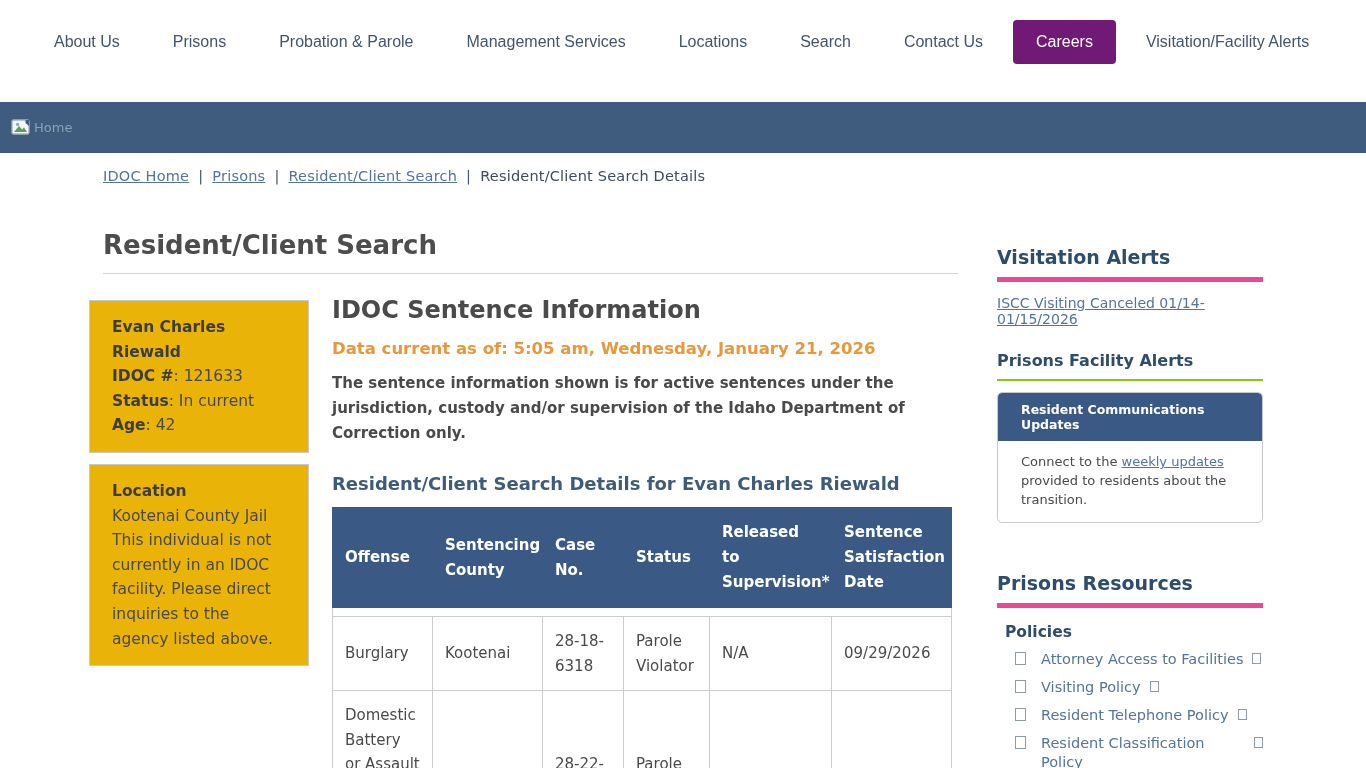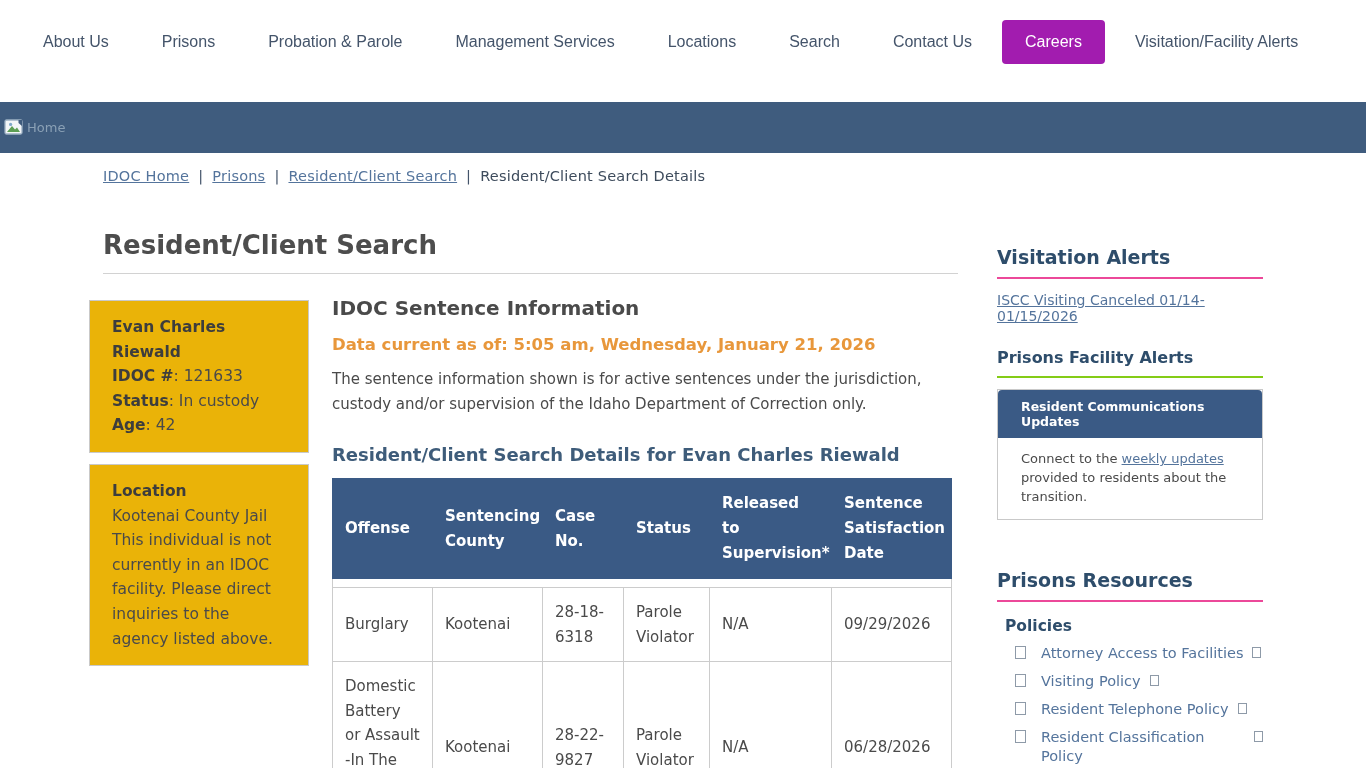--- a/index.html
+++ b/index.html
@@ -1,30 +1,30 @@
 <!DOCTYPE html>
 <html><head>
 <meta charset="utf-8">
 <style>
   * { margin:0; padding:0; box-sizing:border-box; }
   html,body { width:1366px; height:768px; overflow:hidden; background:#ffffff;
     font-family:"DejaVu Sans", sans-serif; color:#4a4a4a; }
 
   
   .topnav { position:absolute; top:0; left:0; width:1366px; height:102px;
-    background:#ffffff; display:flex; align-items:center; padding-left:43px;
+    background:#ffffff; display:flex; align-items:center; padding-left:54px;
     gap:53px; font-family:"Liberation Sans", sans-serif;border-radius:32px; }
   .nav-item { font-size:16px; color:#44546a; cursor:pointer; white-space:nowrap;
     text-decoration:none; padding-bottom:18px; }
-  .nav-item.careers { background:#a21caf; color:#ffffff; padding:13px 23px;
+  .nav-item.careers { background:#701a75; color:#ffffff; padding:13px 23px;
     border-radius:4px; margin:0 -23px; margin-bottom:18px; }
 
   
   .hero { position:absolute; top:102px; left:0; width:1366px; height:51px;
-    background:#3f5c7e; display:flex; align-items:center; padding-left:4px; }
+    background:#3f5c7e; display:flex; align-items:center; padding-left:11px; }
   .broken-img { display:inline-flex; align-items:center; gap:3px; cursor:pointer; }
   .broken-img svg { display:block; }
   .home-alt { font-size:13px; color:#8aa0b5; }
 
   
   .breadcrumb { position:absolute; top:168px; left:103px; font-size:14.5px;
     color:#44546a; letter-spacing:0.2px; }
   .breadcrumb a { color:#54749c; text-decoration:underline; cursor:pointer; }
   .breadcrumb .sep { margin:0 9px; color:#44546a; }
   .breadcrumb .current { color:#3d4b5c; }
@@ -36,45 +36,45 @@
 
   
   .col-left { position:absolute; left:89px; top:300px; width:220px; }
   .info-box { border:1px solid #c9c9c9; background:#eab308; padding:14px 22px;
     font-size:15.5px; line-height:24.6px; margin-bottom:11px; }
   .info-box b { color:#3d3d3d; }
   .info-box .bold-name { font-weight:bold; color:#3d3d3d; }
 
   
   .col-main { position:absolute; left:332px; top:296px; width:619px; }
-  .h2 { font-size:20px; font-weight:bold; color:#4a4a4a; }
+  .h2 { font-size:24px; font-weight:bold; color:#4a4a4a; }
   .data-current { font-size:16.5px; font-weight:bold; color:#e8973b; margin-top:15px; }
-  .desc { font-size:15px; line-height:25px; color:#4a4a4a; margin-top:13px; width:619px; }
+  .desc { font-size:15px; line-height:25px; color:#4a4a4a; margin-top:13px; width:619px;font-weight:bold; }
   .h3 { font-size:18px; font-weight:bold; color:#3e5c7a; margin-top:27px; }
 
   table.sentence { border-collapse:collapse; margin-top:13px; width:619px;
     table-layout:fixed; }
   table.sentence th { background:#3a5a85; color:#ffffff; font-size:15px;
     font-weight:bold; text-align:left; vertical-align:middle; padding:12px 12px;
     line-height:25px; border:1px solid #3a5a85; }
   table.sentence td { border:1px solid #cccccc; font-size:15px; color:#4a4a4a;
     padding:12px 12px; line-height:24.5px; vertical-align:middle; background:#fff; }
   table.sentence tr.spacer td { padding:0; height:9px; border-top:none;
     border-left:1px solid #cccccc; border-right:1px solid #cccccc; border-bottom:none; }
   .cw0{width:100px}.cw1{width:110px}.cw2{width:81px}.cw3{width:86px}.cw4{width:122px}.cw5{width:120px}
 
   
   .col-right { position:absolute; left:997px; top:246px; width:266px; }
   .sb-h1 { font-size:19px; font-weight:bold; color:#2e4d6b; padding-bottom:9px;
-    border-bottom:2px solid #ec4899; }
+    border-bottom:5px solid #ec4899; }
   .sb-link { display:inline-block; margin-top:13px; font-size:14px; color:#54749c;
     text-decoration:underline; cursor:pointer; }
   .sb-h2 { font-size:16px; font-weight:bold; color:#2e4d6b; margin-top:23px;
     padding-bottom:9px; border-bottom:2px solid #84cc16; }
-  .alert-card { margin-top:11px; border:1px solid #c9c9c9; border-radius:0;
+  .alert-card { margin-top:11px; border:1px solid #c9c9c9; border-radius:5px;
     background:#ffffff; overflow:hidden; }
   .alert-card-header { background:#3a5a85; color:#ffffff; font-size:12.5px;
     font-weight:bold; padding:9px 12px 9px 23px; border-radius:4px 4px 0 0;
     cursor:pointer; }
   .alert-card-body { padding:11px 14px 13px 23px; font-size:13px; line-height:19px;
     color:#4a4a4a; }
   .alert-card-body a { color:#54749c; text-decoration:underline; cursor:pointer; }
   .resources-h { margin-top:49px; }
   .group-title { font-size:15.5px; font-weight:bold; color:#2e4d6b;
     margin:15px 0 4px 8px; }
@@ -116,21 +116,21 @@
 <div class="breadcrumb">
   <a>IDOC Home</a><span class="sep">|</span><a>Prisons</a><span class="sep">|</span><a>Resident/Client Search</a><span class="sep">|</span><span class="current">Resident/Client Search Details</span>
 </div>
 
 <div class="page-title">Resident/Client Search</div>
 
 <div class="col-left">
   <div class="info-box">
     <div class="bold-name">Evan Charles Riewald</div>
     <div><b>IDOC #</b><span>: 121633</span></div>
-    <div><b>Status</b><span>: In custody</span></div>
+    <div><b>Status</b><span>: In current</span></div>
     <div><b>Age</b><span>: 42</span></div>
   </div>
   <div class="info-box">
     <div class="bold-name">Location</div>
     <div>Kootenai County Jail</div>
     <div>This individual is not currently in an IDOC facility. Please direct inquiries to the agency listed above.</div>
   </div>
 </div>
 
 <div class="col-main">

